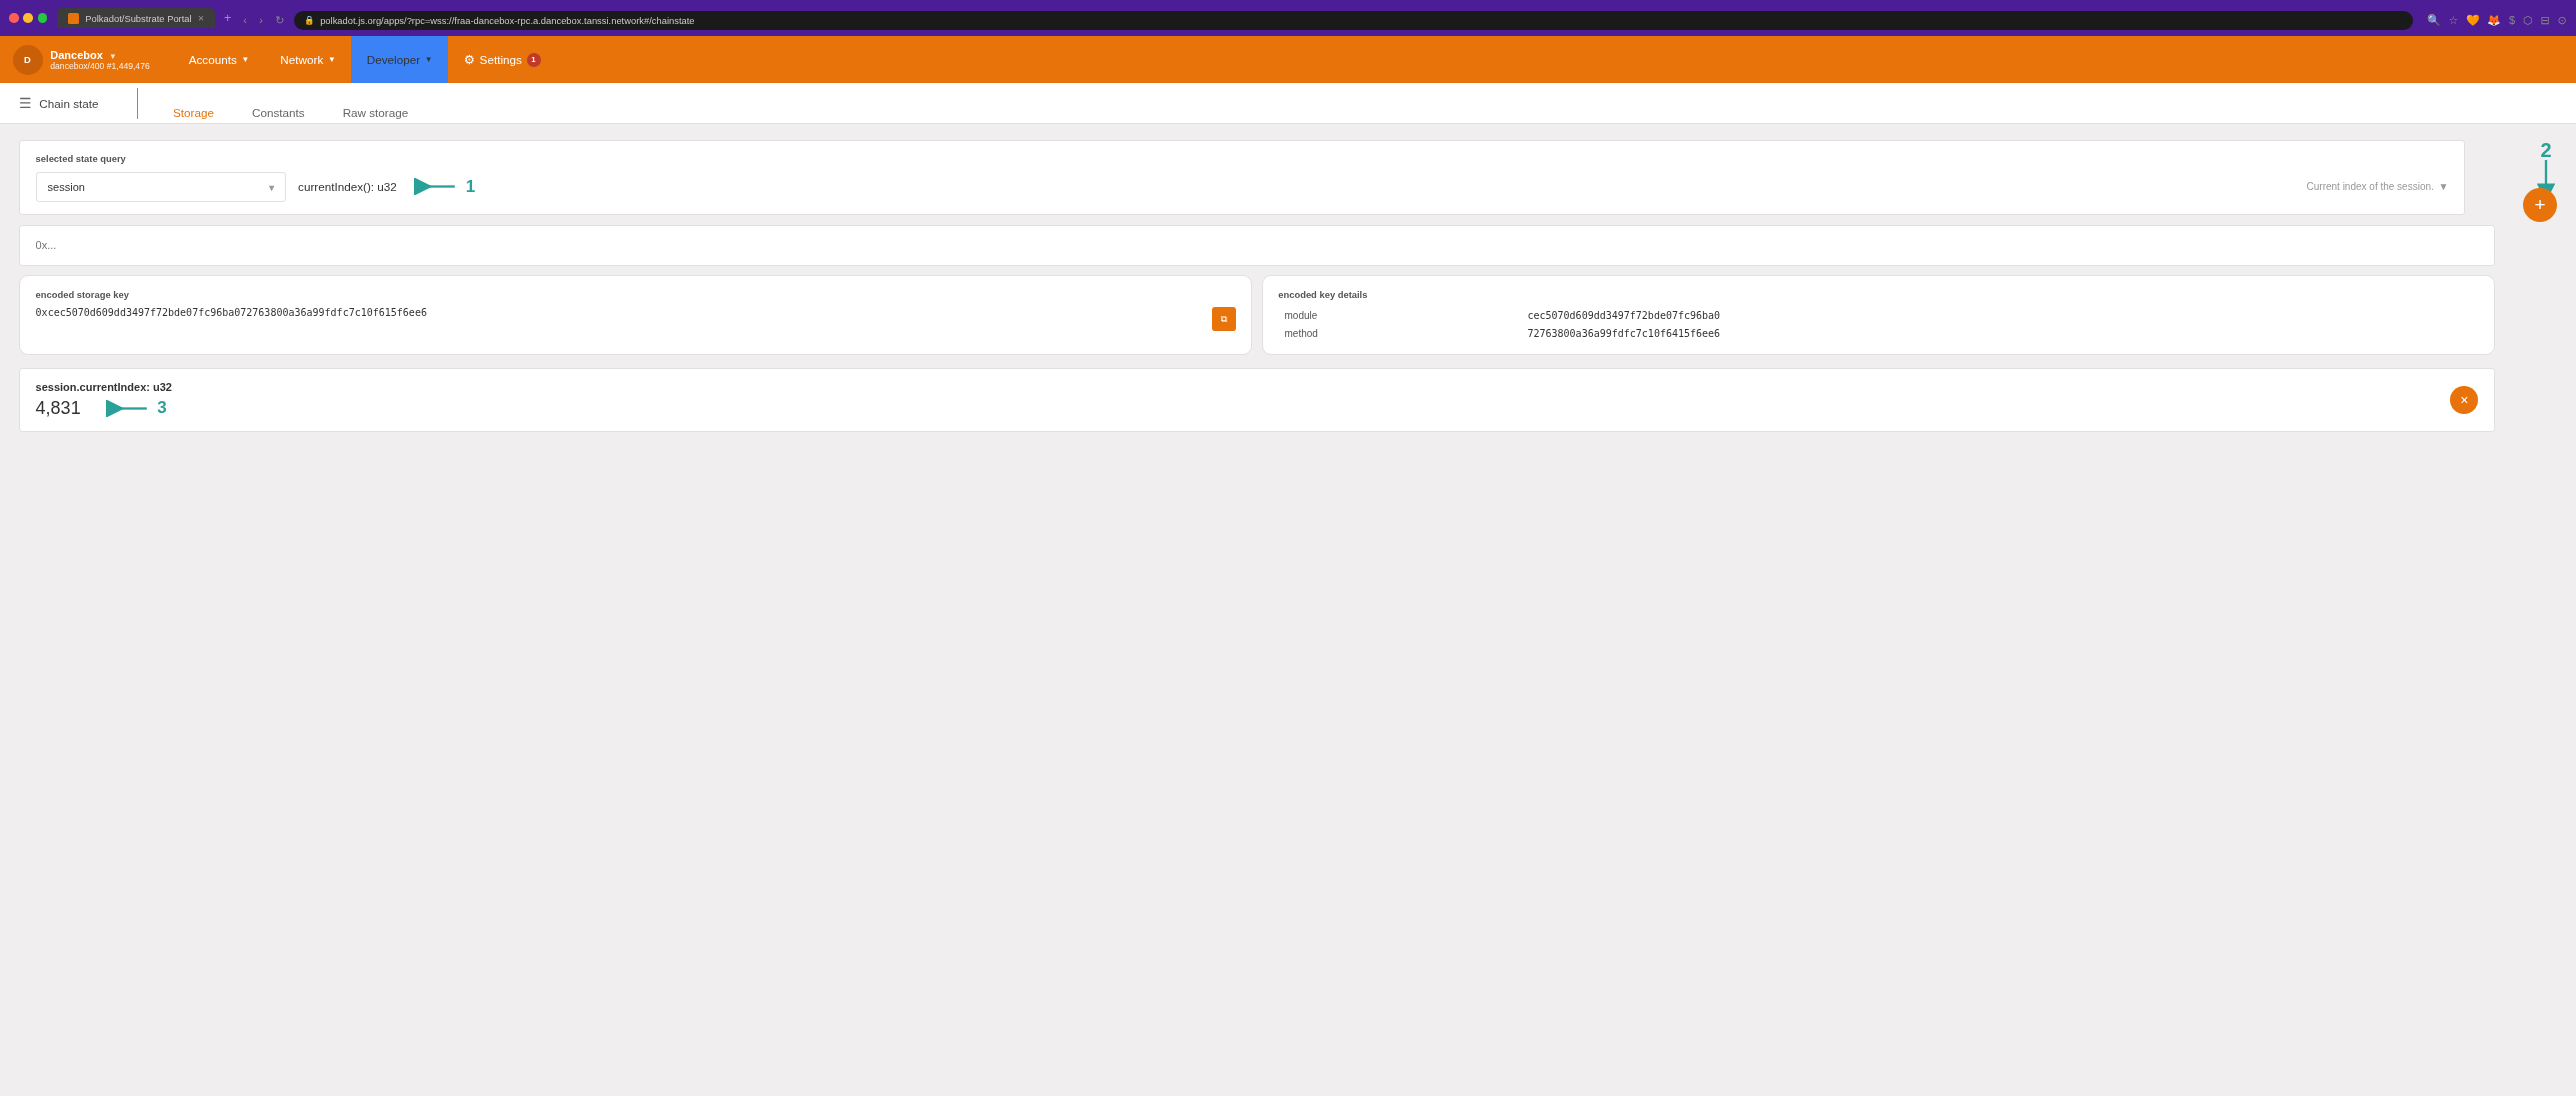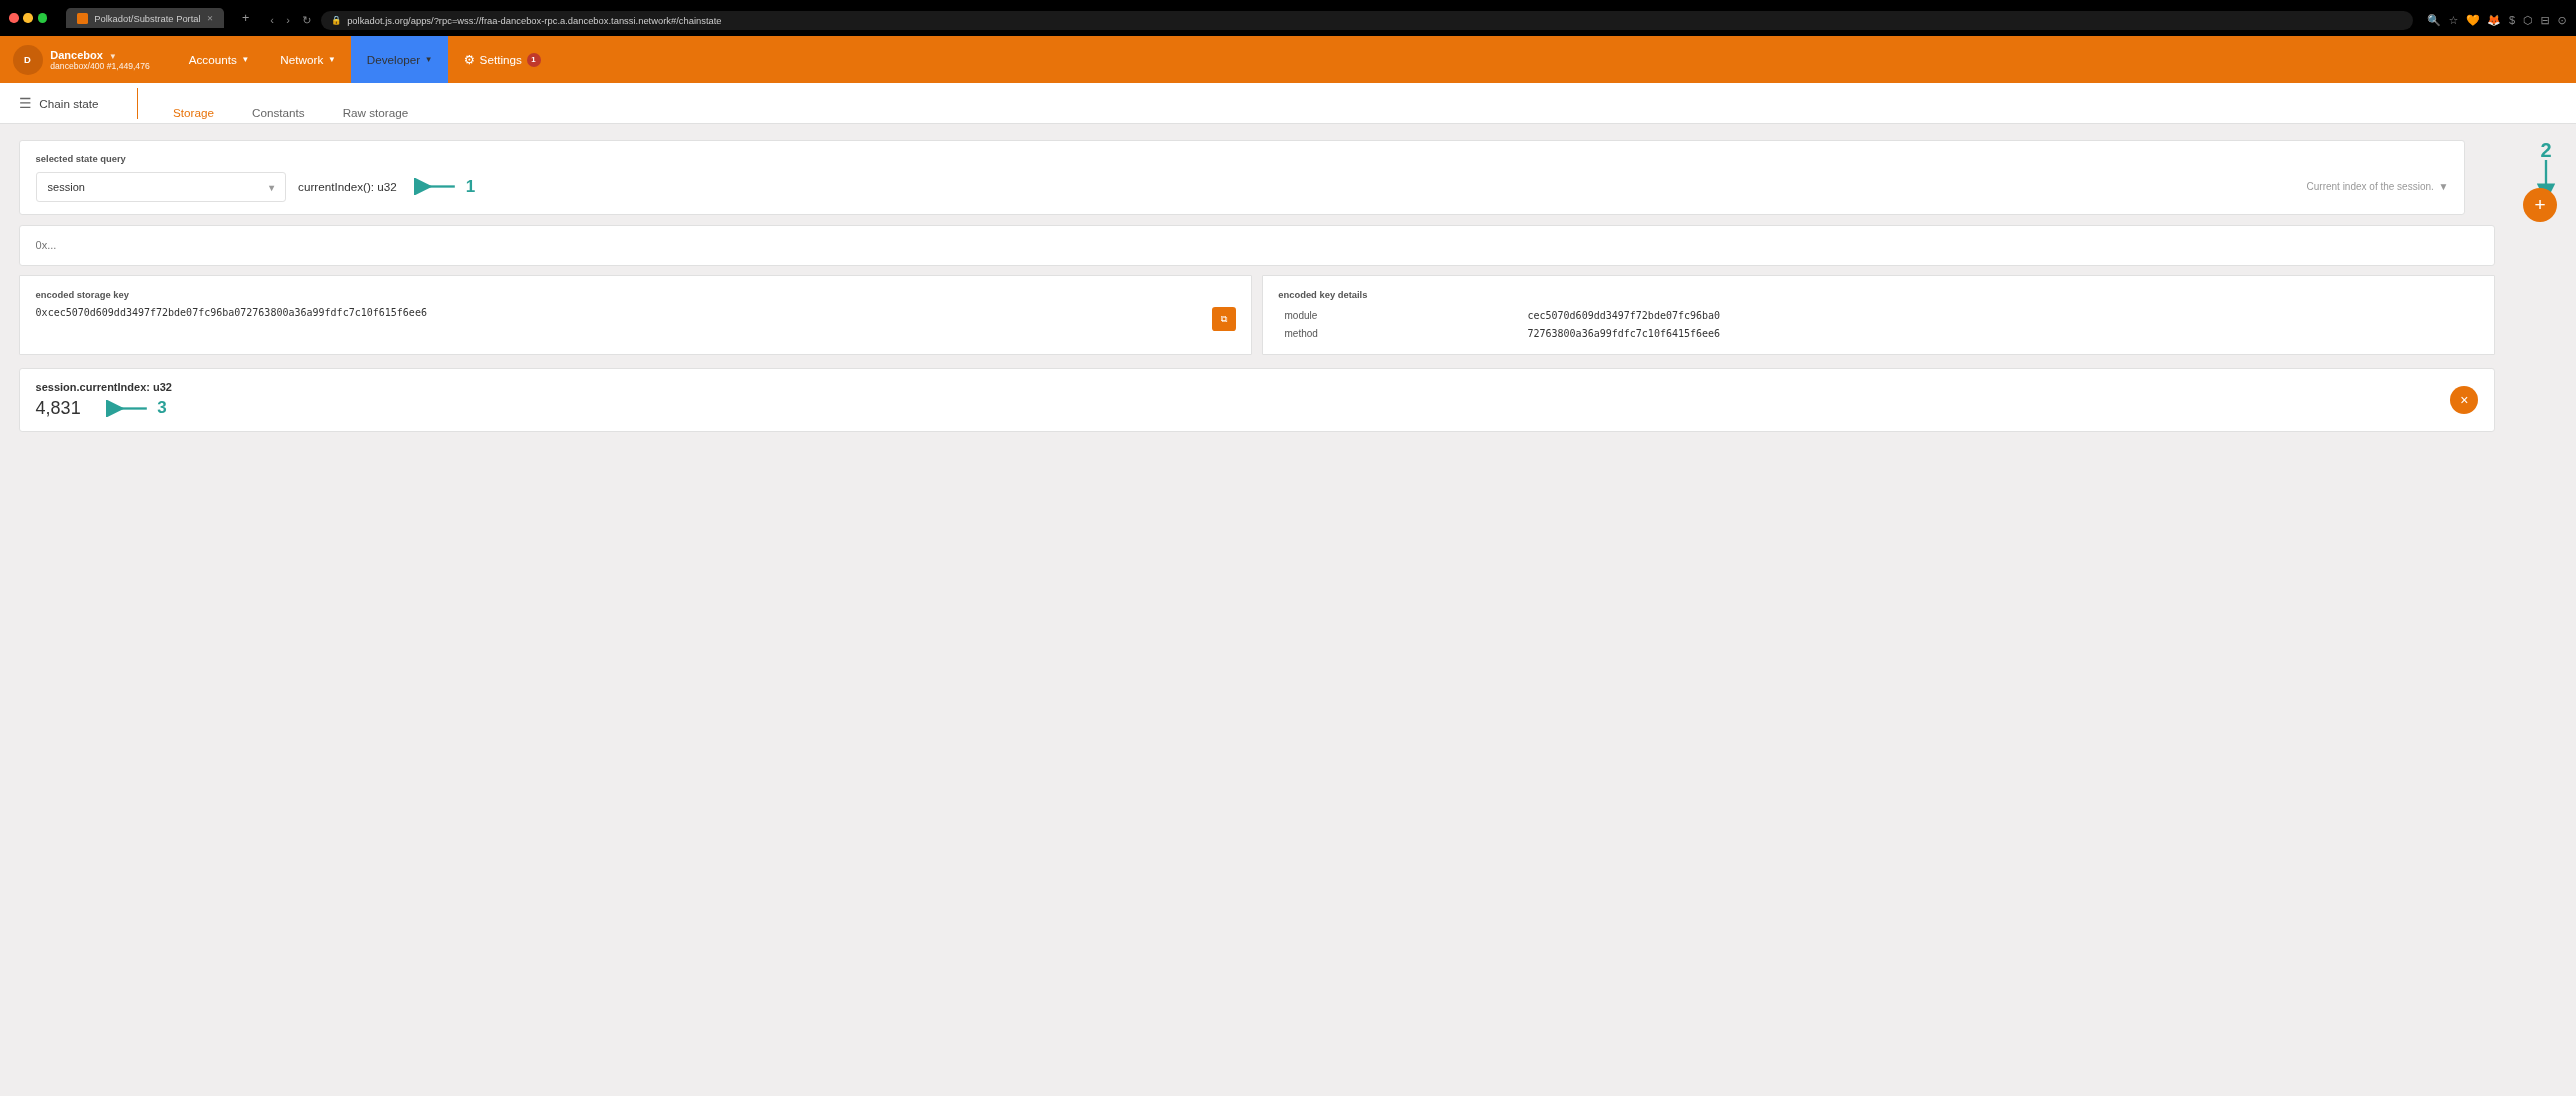--- a/index.html
+++ b/index.html
@@ -4,25 +4,25 @@
   <style>
     * { box-sizing: border-box; margin: 0; padding: 0; }
     body {
       font-family: -apple-system, BlinkMacSystemFont, 'Segoe UI', sans-serif;
       background: #f5f5f5;
       min-height: 100vh;
     }
 
     
     .browser-chrome {
-      background: #000000;
+      background: #4c1d95;
       padding: 6.2px 9.4px;
       display: flex;
       align-items: center;
-      gap: 13px;
+      gap: 4px;
     }
     .browser-dots { display: flex; gap: 4.7px; }
     .dot { width: 9.4px; height: 9.4px; border-radius: 50%; }
     .dot-red { background: #ff5f57; }
     .dot-yellow { background: #febc2e; }
     .dot-green { background: #28c840; }
     .browser-tab {
       background: #3c3c3c;
       border-radius: 4.7px 4.7px 0 0;
       padding: 4.7px 11px;
@@ -226,21 +226,21 @@
       width: 100%;
       background: transparent;
     }
 
     
     .encoded-row {
       display: flex; gap: 9.4px; margin-bottom: 9.4px;
     }
     .encoded-card-left, .encoded-card-right {
       background: #fff;
-      border-radius: 1px;
+      border-radius: 9px;
       border: 0.8px solid #e0e0e0;
       padding: 12.5px 15.6px;
       flex: 1;
     }
     .encoded-key-value {
       font-size: 10px; color: #333;
       font-family: monospace;
       word-break: break-all;
       display: flex; align-items: flex-start; gap: 18px;
       flex-wrap: wrap;

